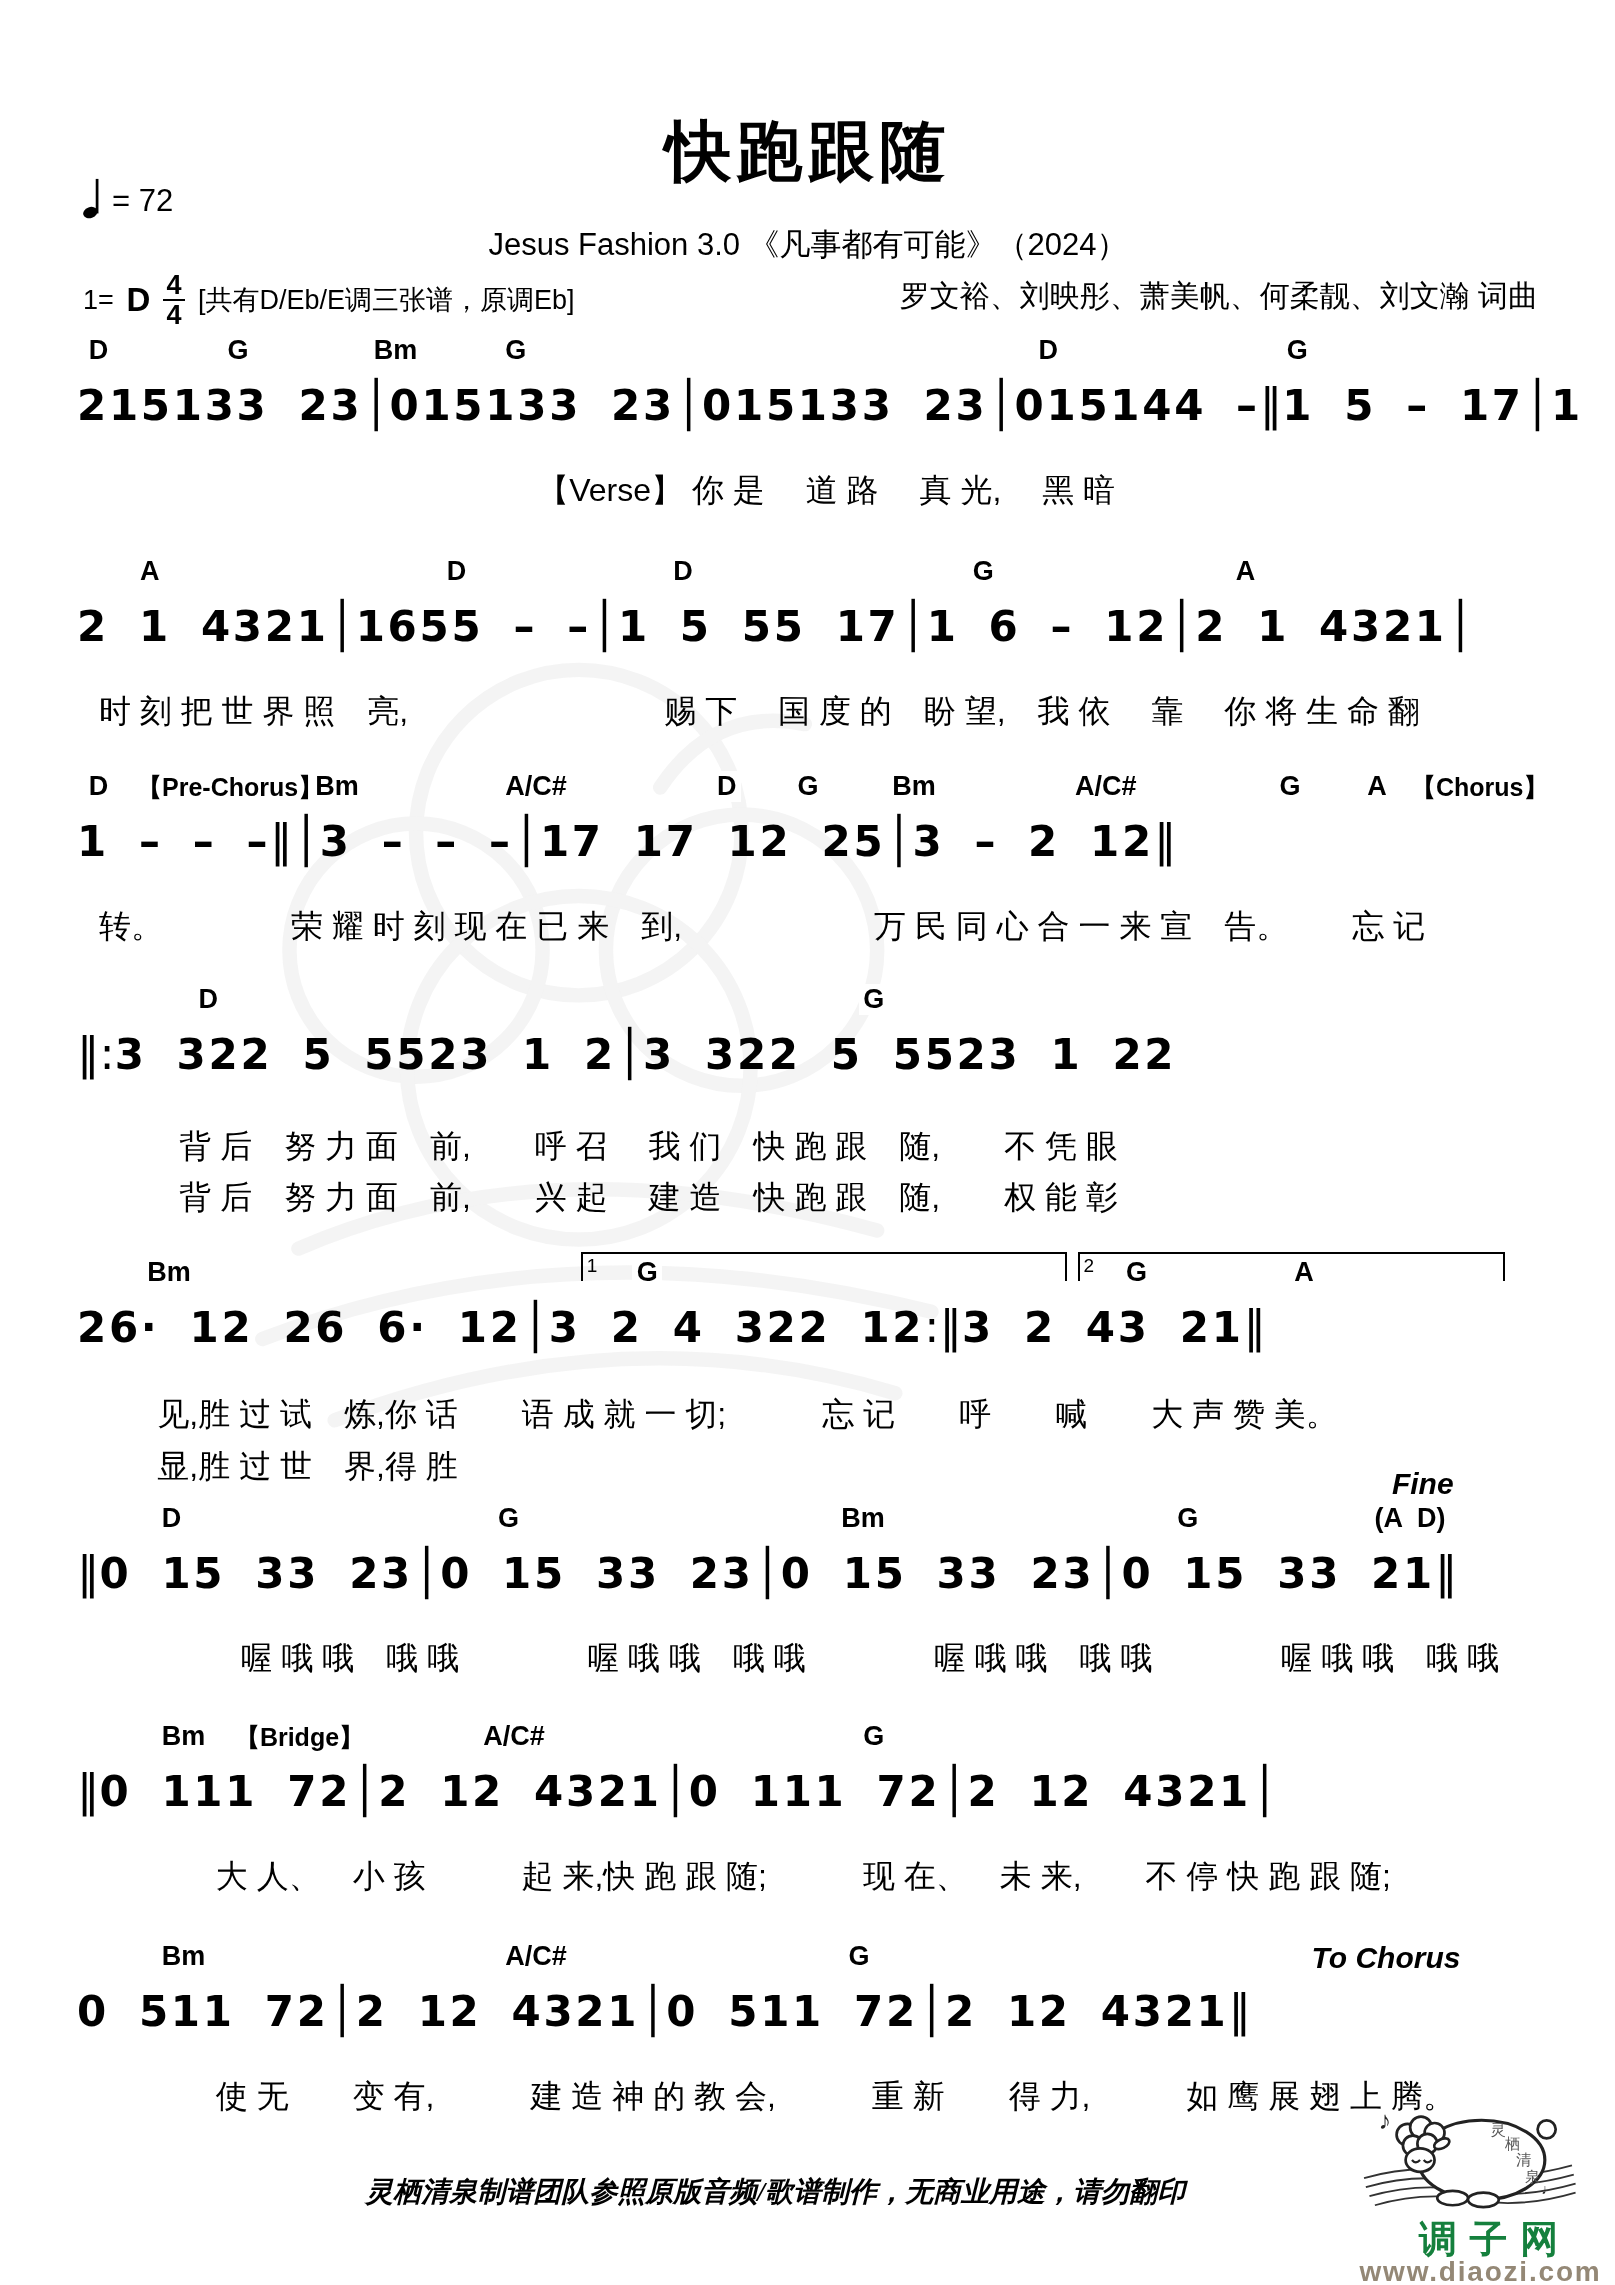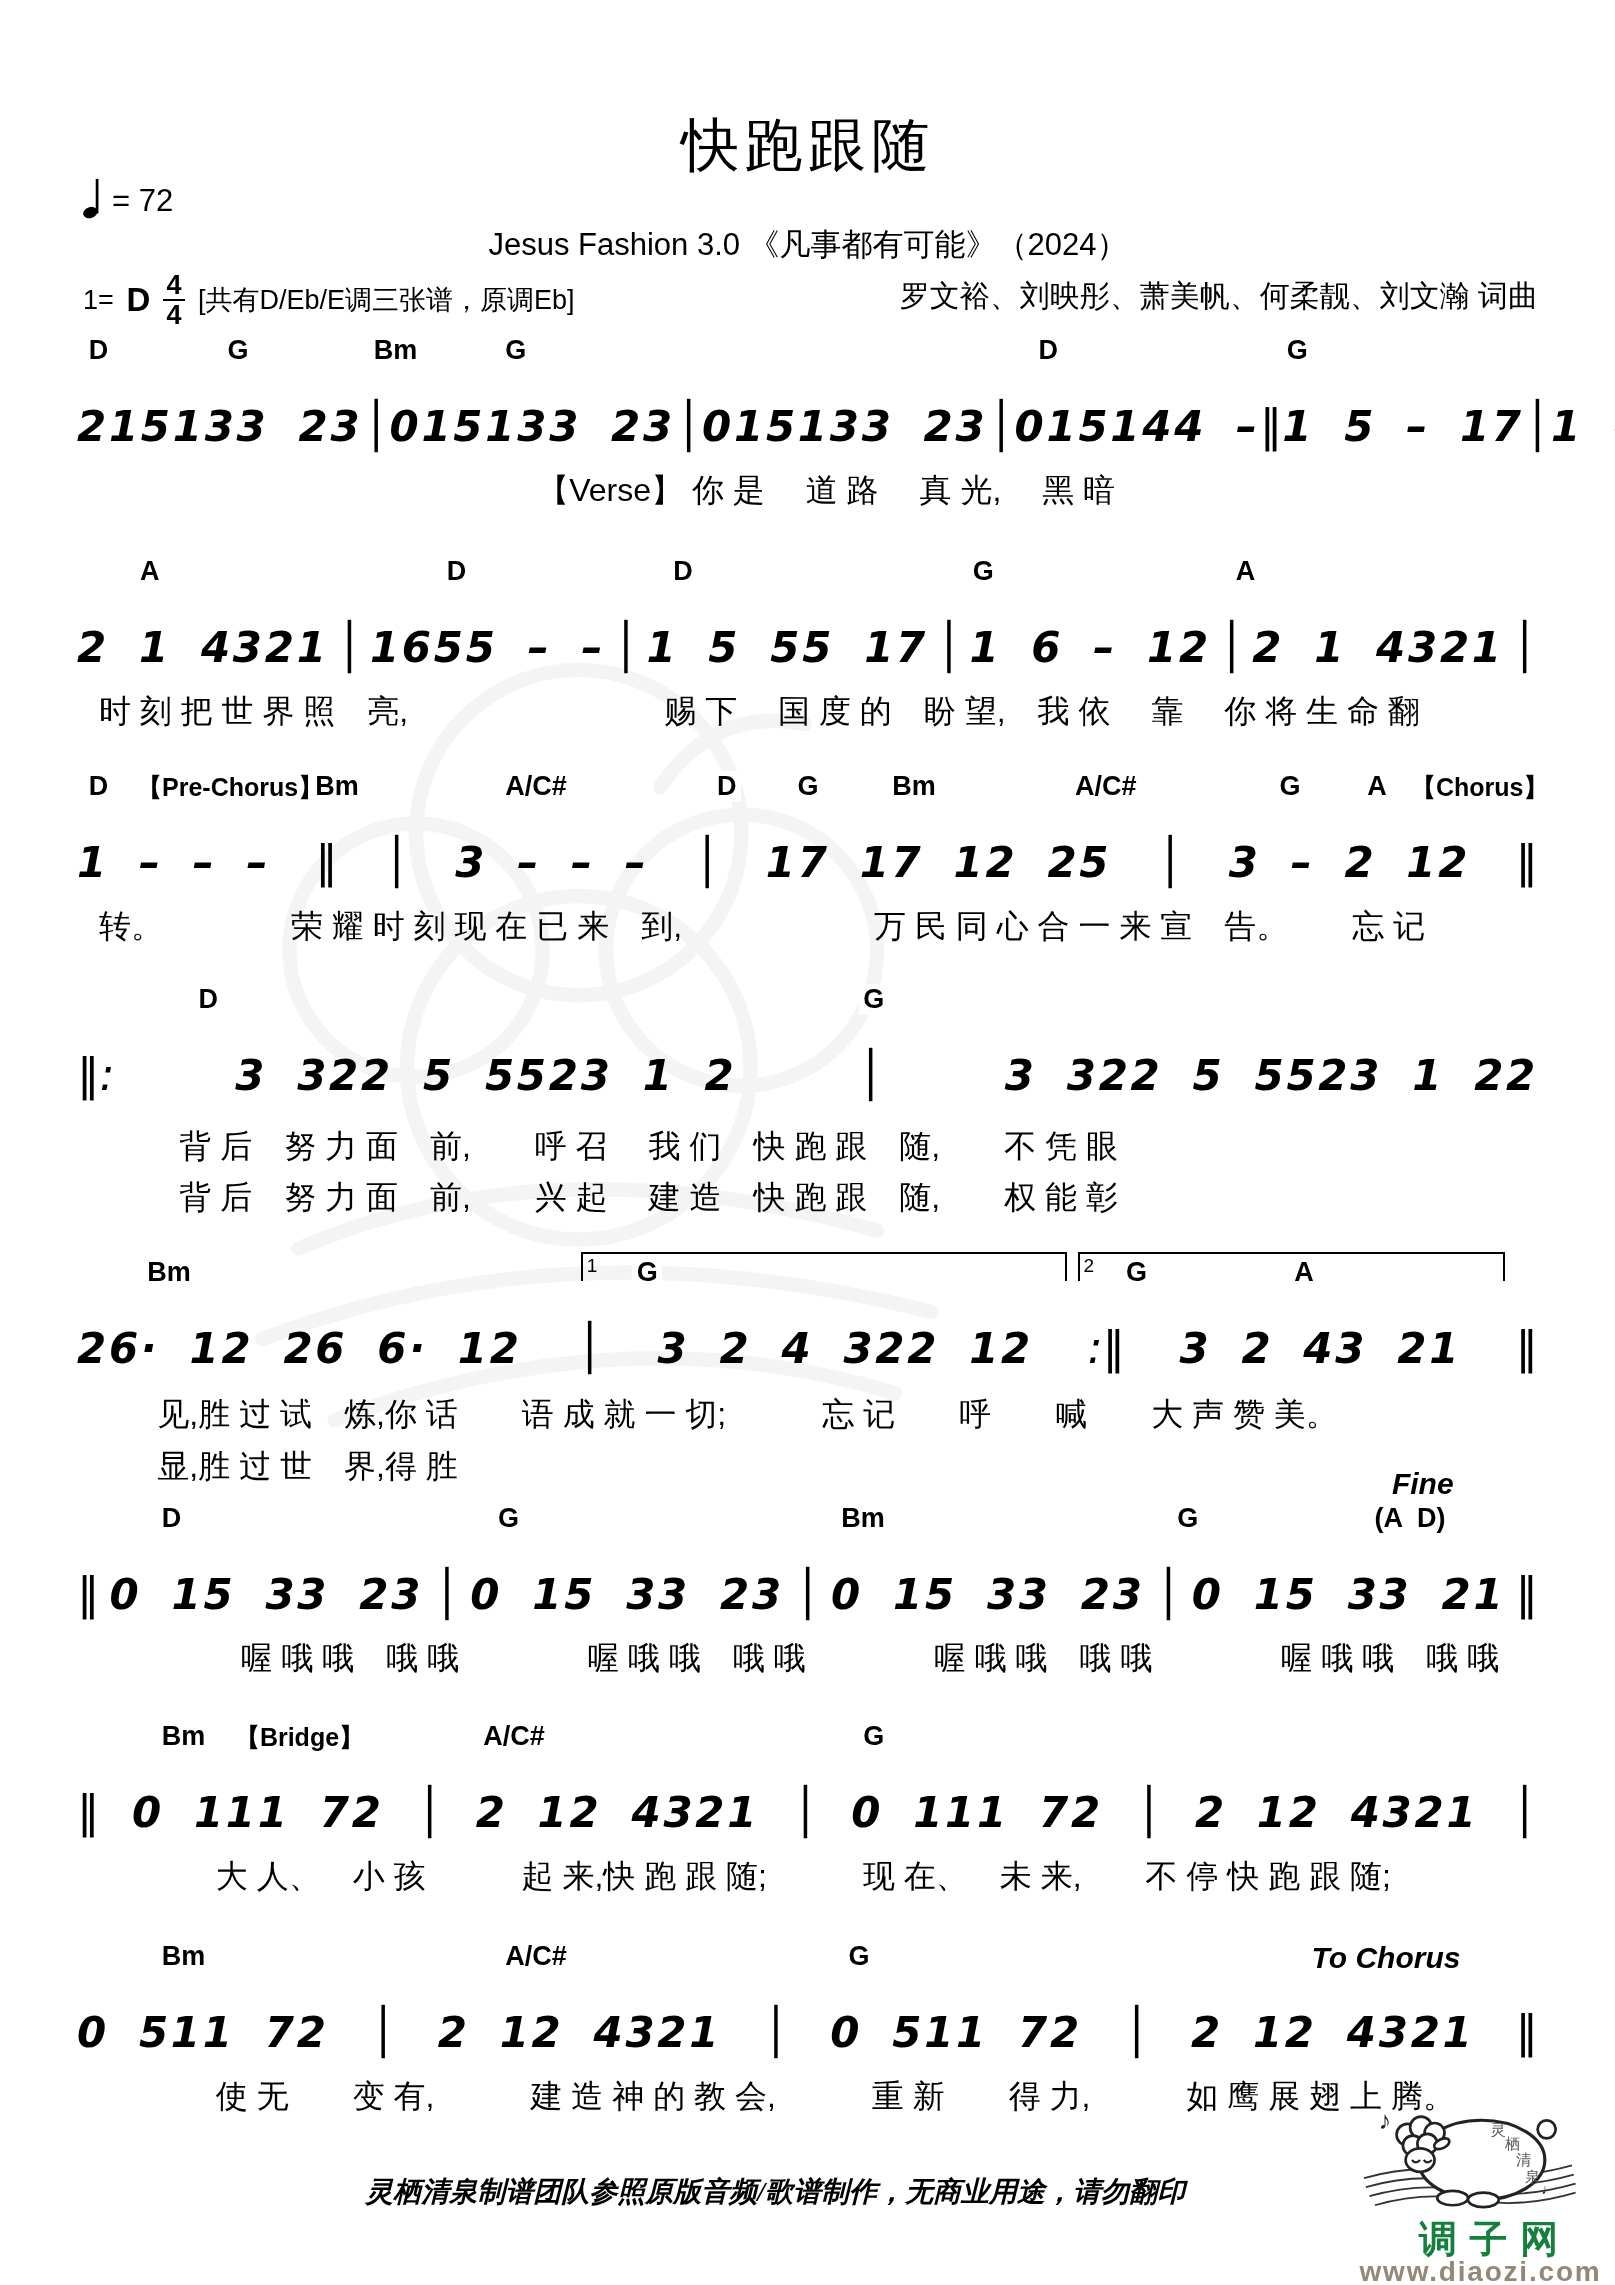--- a/index.html
+++ b/index.html
@@ -1,39 +1,39 @@
 <!DOCTYPE html>
 <html style="font-size:14.5px"><head>
 <meta charset="utf-8">
 <style>
   html,body{margin:0;padding:0;background:#e8e8e8;}
   .page{position:relative;width:1616px;height:2285px;margin:0 auto;background:#fff;
         font-family:"Liberation Sans",sans-serif;color:#000;overflow:hidden;}
   
   .title{position:absolute;top:107px;left:0;width:100%;text-align:center;
-         font-size:58px;font-weight:400;letter-spacing:5.4px;}
+         font-size:66px;font-weight:700;letter-spacing:5.4px;}
   .subtitle{position:absolute;top:224px;left:0;width:100%;text-align:center;font-size:31px;}
   .tempo{position:absolute;top:177px;left:83px;font-size:31px;display:flex;align-items:flex-end;gap:9px;}
   .keyrow{position:absolute;top:271px;left:83px;display:flex;align-items:center;gap:12.7px;font-size:29px;}
   .keyprefix{font-size:27px;}
   .keyval{font-size:33px;font-weight:600;}
   .timesig{display:inline-flex;flex-direction:column;align-items:center;font-weight:700;font-size:27px;line-height:1.05;}
   .timesig .ts-top{border-bottom:2.7px solid #000;padding:0 3.6px;}
   .keynote{font-size:27px;}
   .credits{position:absolute;top:276px;right:78px;font-size:30px;}
   
   #score{position:absolute;left:0;top:0;width:100%;height:100%;}
   .system{position:absolute;left:77px;width:1461px;height:0;overflow:visible;}
   .chord-row{position:absolute;top:0;left:0;width:100%;height:36px;z-index:2;}
   .chord{position:absolute;top:0;font-size:27px;font-weight:600;background:#fff;padding:0 4.5px;white-space:pre;}
   .chord.section{font-weight:700;font-size:25px;}
   .volta{position:absolute;top:-5.4px;height:27px;border-top:2.7px solid #000;border-left:2.7px solid #000;border-right:2.7px solid #000;z-index:1;}
   .volta-num{position:absolute;left:3.6px;top:0.9px;font-size:19px;font-weight:400;}
-  .notes{position:absolute;top:66px;left:0;width:100%;display:flex;justify-content:space-between;
-         align-items:baseline;font-family:"DejaVu Sans",sans-serif;font-size:42px;font-weight:700;line-height:1.1;font-style:italic;}
+  .notes{position:absolute;top:45px;left:0;width:100%;display:flex;
+         align-items:baseline;font-family:"DejaVu Sans",sans-serif;font-size:42px;font-weight:700;line-height:1.1;}
   .measure{white-space:pre;letter-spacing:2.7px;word-spacing:12.7px;}
   .bar{font-weight:400;font-size:45px;letter-spacing:0;}
   .lyrics{position:absolute;font-size:32px;white-space:pre;line-height:1.2;}
   .mark{position:absolute;font-size:30px;font-weight:700;font-style:italic;white-space:pre;}
   
   .footer-note{position:absolute;top:2173px;left:50%;transform:translateX(-54%);
                font-family:"Liberation Serif",serif;font-style:italic;font-weight:700;font-size:28px;white-space:pre;}
   .site-name{position:absolute;top:2214px;right:45px;font-size:38px;font-weight:700;color:#15803d;letter-spacing:12.7px;}
   .site-url{position:absolute;top:2256px;right:14.5px;font-size:28px;font-weight:700;color:#948876;letter-spacing:1.8px;}
   .logo{position:absolute;left:1355px;top:2104px;}

